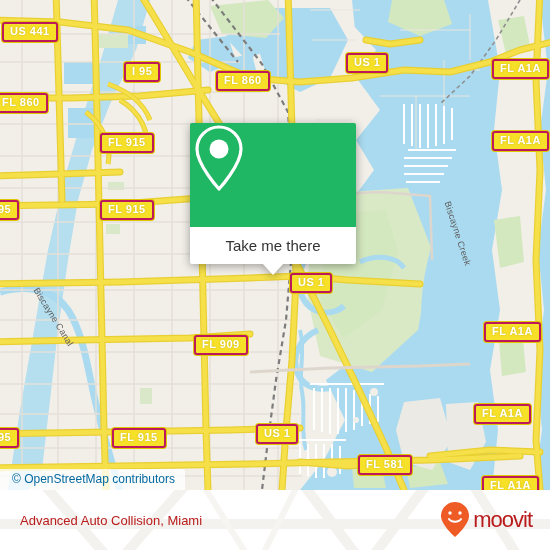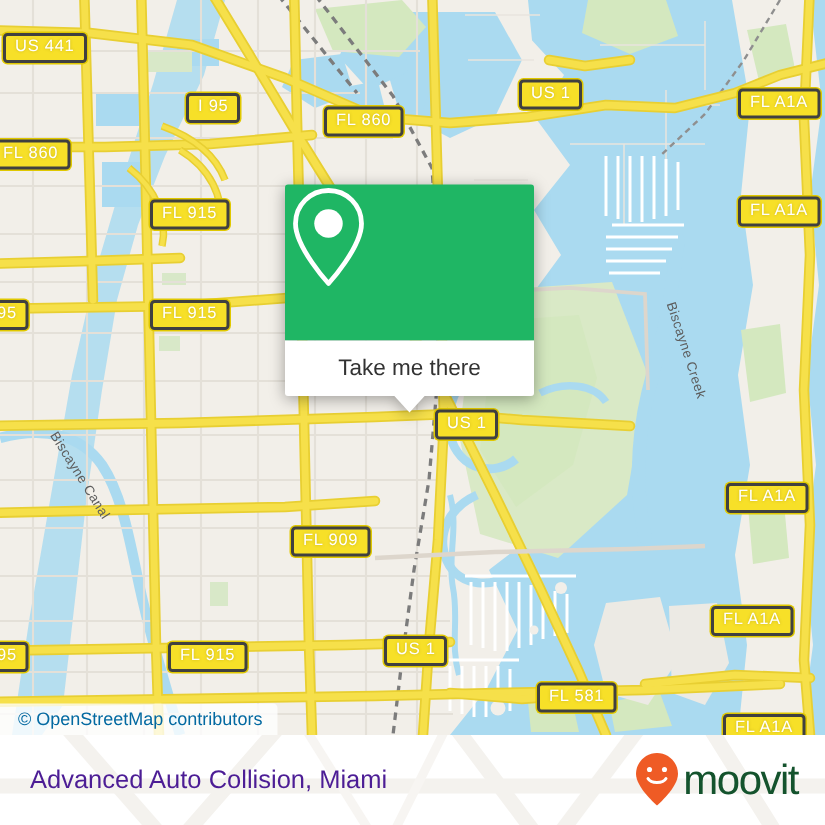--- a/index.html
+++ b/index.html
@@ -11,25 +11,25 @@
   #app{position:relative;width:550px;height:550px;overflow:hidden;}
 
   
   #map{position:absolute;left:0;top:0;width:550px;height:490px;overflow:hidden;background:#f2efe9;}
   #map svg{position:absolute;left:0;top:0;}
 
   
   .shield{
     position:absolute;
     background:#f7e028;
-    border:2px solid #404040;
+    border:2px solid #be185d;
     border-radius:3px;
     color:#ffffff;
     font-size:11px;
-    font-weight:normal;
+    font-weight:bold;
     letter-spacing:.5px;
     padding:1px 6px 2px 6px;
     white-space:nowrap;
     box-shadow:0 0 0 1px #e0c800;
     text-shadow:0 0 2px rgba(120,100,0,.35);
     line-height:13px;
   }
 
   
   .waterlabel{
@@ -75,27 +75,27 @@
   }
 
   
   #bottombar{
     position:absolute;left:0;top:490px;width:550px;height:60px;
     background:#ffffff;overflow:hidden;
   }
   #bottombar .wm{position:absolute;left:0;top:0;opacity:1;}
   #place-title{
     position:absolute;left:20px;top:50%;transform:translateY(-50%);
-    font-size:17px;color:#4c1d95;white-space:nowrap;
+    font-size:13px;color:#b91c1c;white-space:nowrap;
   }
   #moovit{
     position:absolute;right:18px;top:50%;transform:translateY(-50%);
     display:flex;align-items:center;gap:3px;
   }
-  #moovit-word{font-size:28px;color:#14532d;letter-spacing:-1px;line-height:30px;font-weight:500;}
+  #moovit-word{font-size:22px;color:#b91c1c;letter-spacing:-1px;line-height:30px;font-weight:500;}
 </style>
 </head>
 <body>
 
 <div id="app">
 
   <div id="map">
     <svg width="550" height="490" viewBox="0 0 550 490">
       <defs>
         <clipPath id="mapclip">
@@ -308,21 +308,21 @@
     <div class="shield" style="left:124px;top:62px;">I 95</div>
     <div class="shield" style="left:216px;top:71px;">FL 860</div>
     <div class="shield" style="left:346px;top:53px;">US 1</div>
     <div class="shield" style="left:492px;top:59px;">FL A1A</div>
     <div class="shield" style="left:-6px;top:93px;">FL 860</div>
     <div class="shield" style="left:492px;top:131px;">FL A1A</div>
     <div class="shield" style="left:100px;top:133px;">FL 915</div>
     <div class="shield" style="left:-10px;top:200px;">95</div>
     <div class="shield" style="left:100px;top:200px;">FL 915</div>
     <div class="shield" style="left:290px;top:273px;">US 1</div>
-    <div class="shield" style="left:194px;top:351px;">FL 909</div>
+    <div class="shield" style="left:194px;top:335px;">FL 909</div>
     <div class="shield" style="left:484px;top:322px;">FL A1A</div>
     <div class="shield" style="left:474px;top:404px;">FL A1A</div>
     <div class="shield" style="left:112px;top:428px;">FL 915</div>
     <div class="shield" style="left:256px;top:424px;">US 1</div>
     <div class="shield" style="left:358px;top:455px;">FL 581</div>
     <div class="shield" style="left:482px;top:476px;">FL A1A</div>
     <div class="shield" style="left:-10px;top:428px;">95</div>
 
     <div class="waterlabel" style="left:452px;top:200px;transform:rotate(72deg);transform-origin:0 0;">Biscayne Creek</div>
     <div class="waterlabel" style="left:40px;top:286px;transform:rotate(58deg);transform-origin:0 0;">Biscayne Canal</div>

